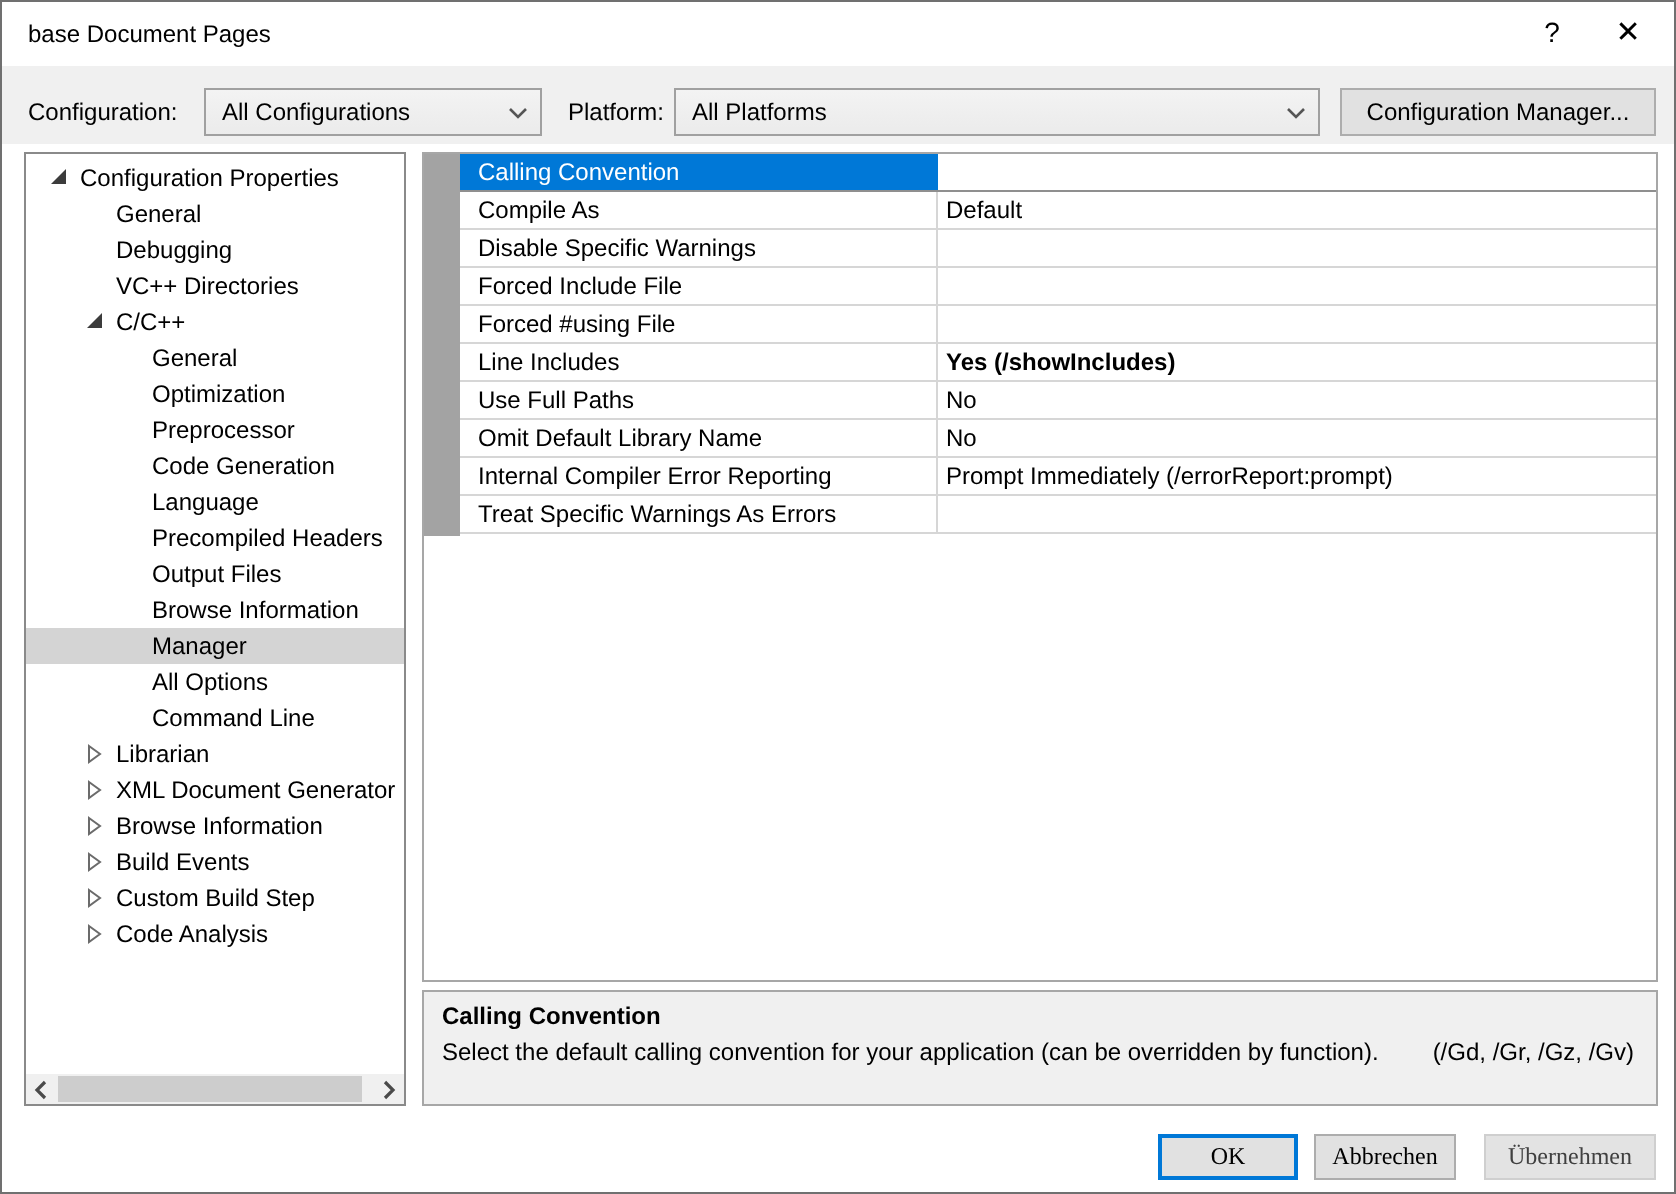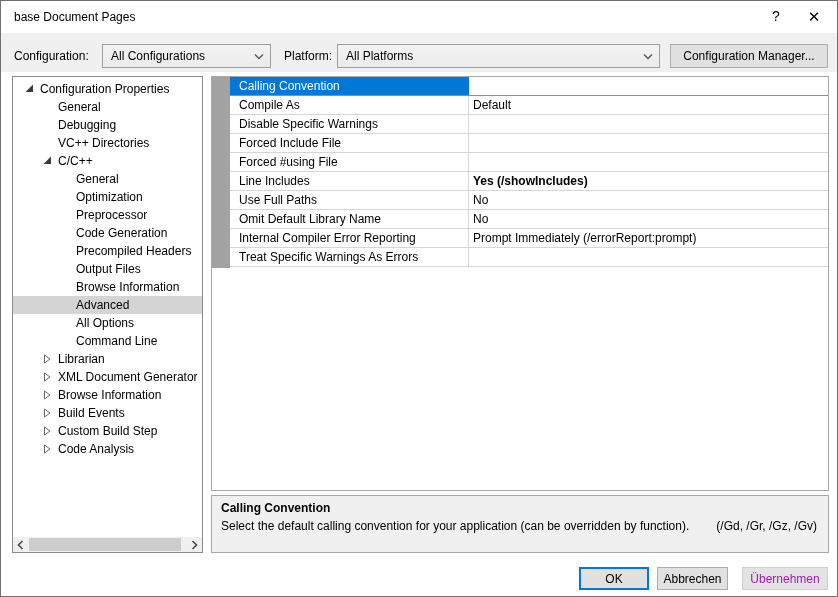--- a/index.html
+++ b/index.html
@@ -56,24 +56,24 @@
   .combo-btn { position:absolute; right:1px; top:1px; width:18px; height:16px; background:#e6e6e6;
                border:1px solid #a8a8a8; display:flex; align-items:center; justify-content:center; }
   
   .help { position:absolute; left:210px; top:494px; width:618px; height:58px; background:#f0f0f0;
           border:1px solid #a7a7a7; padding:5px 9px; }
   .help-title { font-weight:bold; margin-bottom:4px; }
   .help-desc { display:flex; }
   .help-switches { margin-left:auto; padding-right:2px; white-space:nowrap; }
   
   .btn { position:absolute; top:566px; height:23px; background:#e1e1e1; border:1px solid #adadad;
-         font-family:Liberation Sans, sans-serif; font-size:12px; color:#000; text-align:center; }
+         font-family:Liberation Serif, serif; font-size:12px; color:#000; text-align:center; }
   #btn-ok { left:578px; width:70px; border:2px solid #0078d7; }
   #btn-cancel { left:656px; width:71px; }
-  #btn-apply { left:741px; width:86px; border-color:#cfcfcf; color:#a21caf; background:#e3e3e3; }
+  #btn-apply { left:741px; width:86px; border-color:#cfcfcf; color:#404040; background:#e3e3e3; }
 </style>
 </head>
 <body>
 
 <div class="dialog">
 
   <div class="titlebar">
     <span class="title">base Document Pages</span>
     <button class="tb-btn help-btn">?</button>
     <button class="tb-btn close-btn">✕</button>
@@ -109,24 +109,25 @@
         <div class="tree-item" style="padding-left: 45px;"><span>General</span></div>
         <div class="tree-item" style="padding-left: 45px;"><span>Debugging</span></div>
         <div class="tree-item" style="padding-left: 45px;"><span>VC++ Directories</span></div>
         <div class="tree-item" style="padding-left: 45px;"><span class="expander" style="left: 30px;"><svg width="9" height="9">
               <polygon points="8,0.5 8,8 0.5,8" fill="#3c3c3c"></polygon>
             </svg></span><span>C/C++</span></div>
         <div class="tree-item" style="padding-left: 63px;"><span>General</span></div>
         <div class="tree-item" style="padding-left: 63px;"><span>Optimization</span></div>
         <div class="tree-item" style="padding-left: 63px;"><span>Preprocessor</span></div>
         <div class="tree-item" style="padding-left: 63px;"><span>Code Generation</span></div>
+        <div class="tree-item" style="padding-left: 63px;"><span>Language</span></div>
         <div class="tree-item" style="padding-left: 63px;"><span>Precompiled Headers</span></div>
         <div class="tree-item" style="padding-left: 63px;"><span>Output Files</span></div>
         <div class="tree-item" style="padding-left: 63px;"><span>Browse Information</span></div>
-        <div class="tree-item selected" style="padding-left: 63px;"><span>Advanced</span></div>
+        <div class="tree-item selected" style="padding-left: 63px;"><span>Manager</span></div>
         <div class="tree-item" style="padding-left: 63px;"><span>All Options</span></div>
         <div class="tree-item" style="padding-left: 63px;"><span>Command Line</span></div>
         <div class="tree-item" style="padding-left: 45px;"><span class="expander" style="left: 30px;"><svg width="9" height="10">
               <polygon points="1.5,1 7,5 1.5,9" fill="none" stroke="#6b6b6b" stroke-width="1"></polygon>
             </svg></span><span>Librarian</span></div>
         <div class="tree-item" style="padding-left: 45px;"><span class="expander" style="left: 30px;"><svg width="9" height="10">
               <polygon points="1.5,1 7,5 1.5,9" fill="none" stroke="#6b6b6b" stroke-width="1"></polygon>
             </svg></span><span>XML Document Generator</span></div>
         <div class="tree-item" style="padding-left: 45px;"><span class="expander" style="left: 30px;"><svg width="9" height="10">
               <polygon points="1.5,1 7,5 1.5,9" fill="none" stroke="#6b6b6b" stroke-width="1"></polygon>

